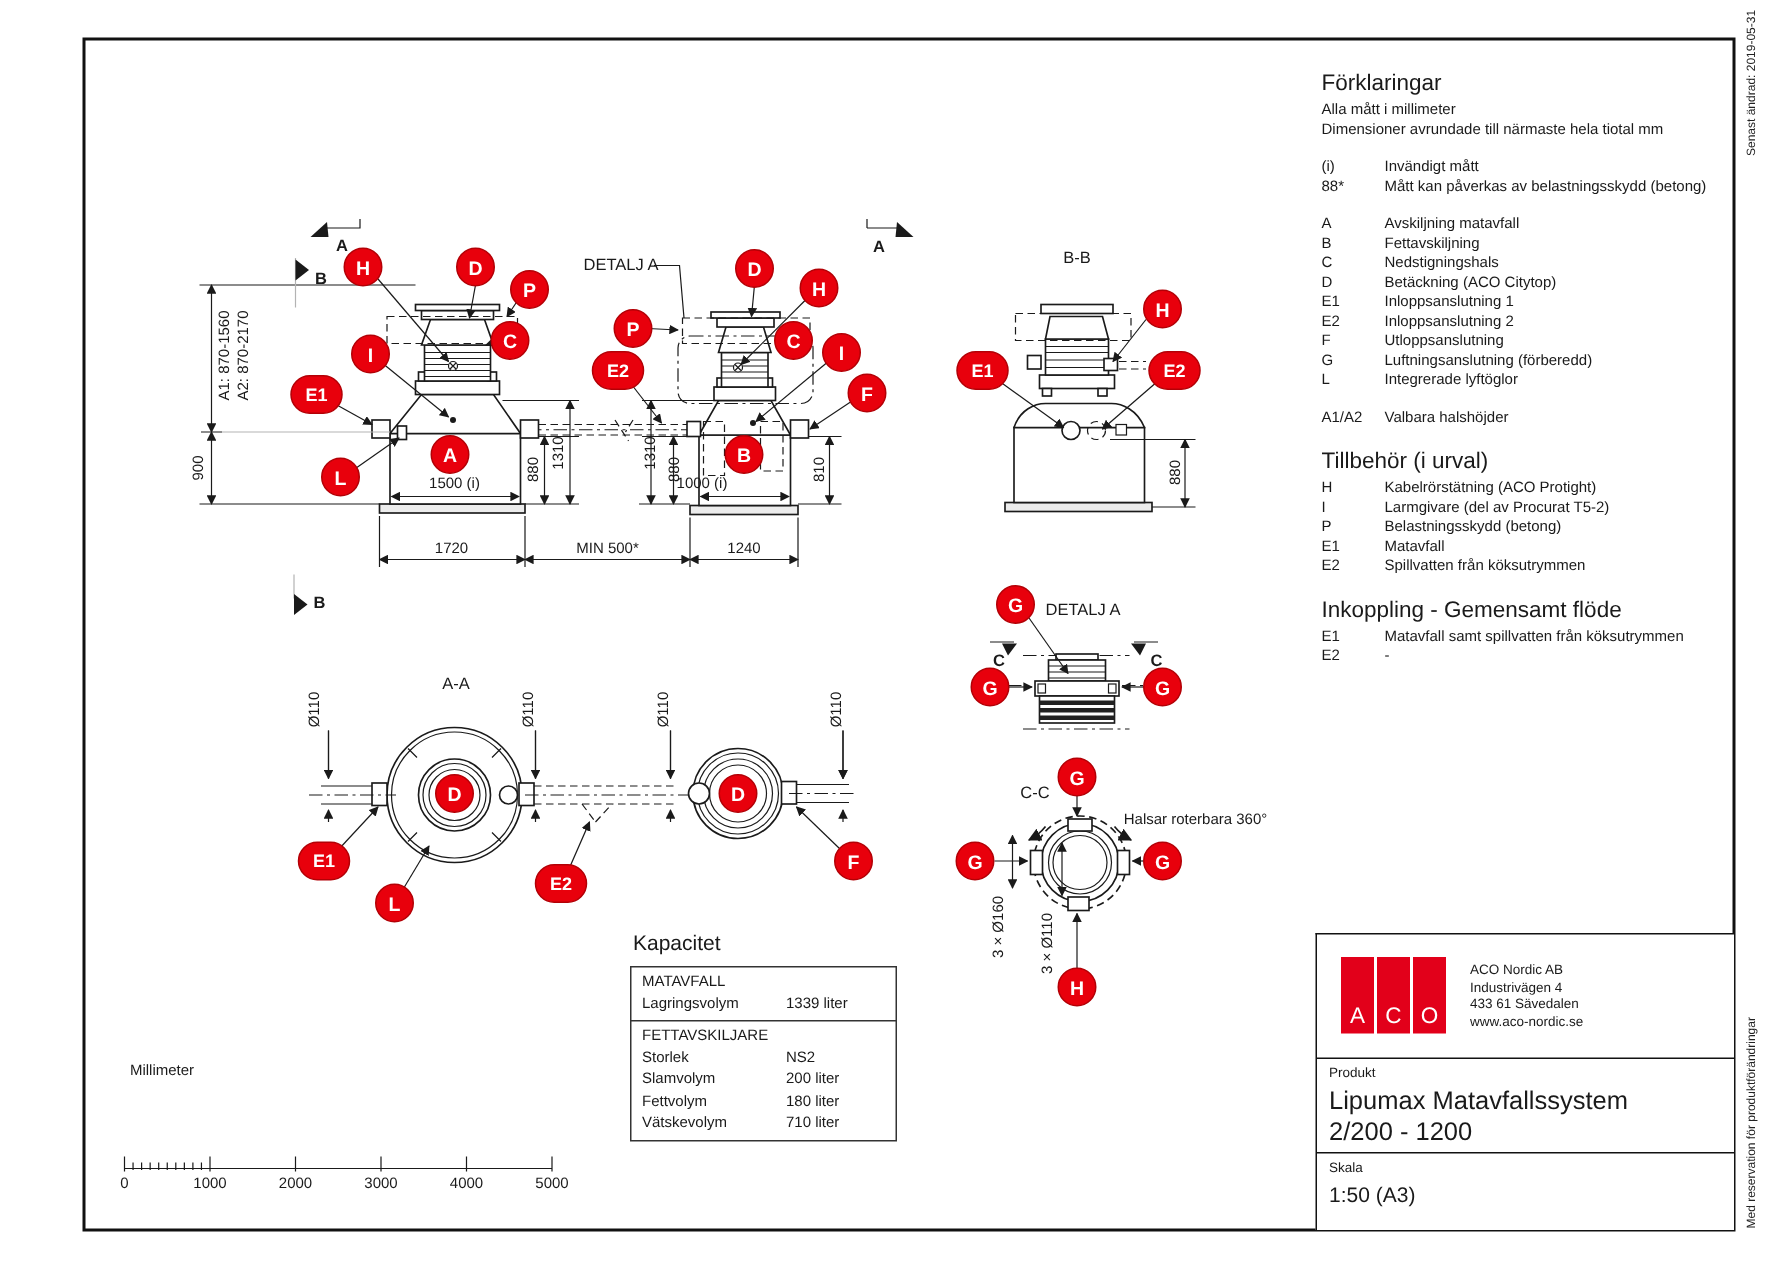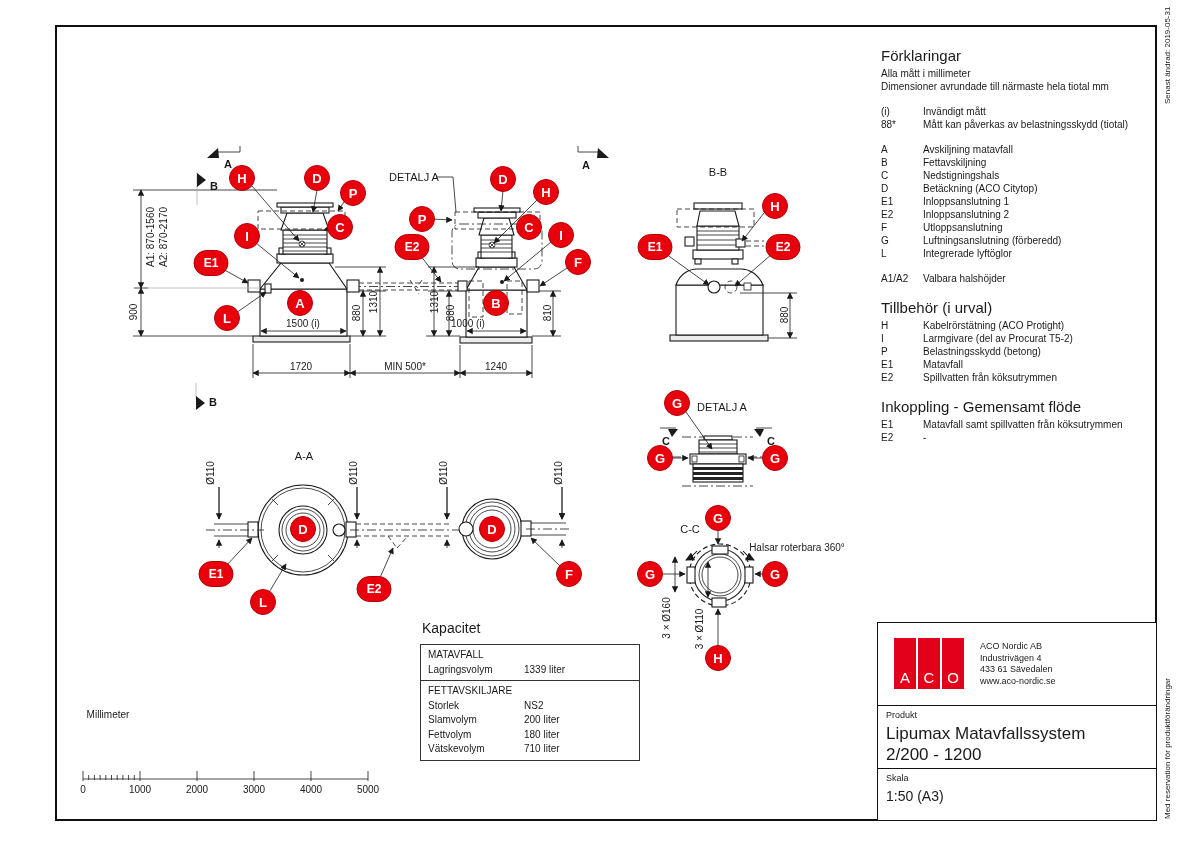--- a/index.html
+++ b/index.html
@@ -29,21 +29,21 @@
   
   .legend{position:absolute;left:881px;top:47px;width:274px}
   .rc-title{font-size:15px;line-height:17px;margin:0 0 3px 0;font-weight:400}
   .rc-sub{font-size:10px;line-height:13px}
   .kv{display:flex;font-size:10px;line-height:13px}
   .kv .k{flex:0 0 42px}
   .kv .v{flex:1}
   .grp{margin-top:12px}
   .grp2{margin-top:14px}
   
-  .capacity{position:absolute;left:420px;top:620px;width:220px}
+  .capacity{position:absolute;left:420px;top:620px;width:178px}
   .cap-title{font-size:14px;margin:0 0 8px 2px}
   .cap-box{border:1.2px solid #333;padding:3px 7px;font-size:10px;line-height:14.5px;background:#fff}
   .cap-box + .cap-box{margin-top:-1px}
   .cap-row{display:flex}
   .cap-row .cl{flex:0 0 96px}
   
   .tb{position:absolute;left:877px;top:622px;width:278px;height:197px;
       border-left:1.6px solid #111;border-top:1.6px solid #111;background:#fff}
   .tb-row1{height:82px;border-bottom:1.6px solid #111;position:relative}
   .logo{position:absolute;left:16px;top:15px;display:flex;gap:2px}
@@ -357,21 +357,21 @@
     <div class="rc-title">Förklaringar</div>
     <div class="rc-sub">Alla mått i millimeter</div>
     <div class="rc-sub">Dimensioner avrundade till närmaste hela tiotal mm</div>
     <div class="grp" id="legend-notes">
         <div class="kv">
           <span class="k">(i)</span>
           <span class="v">Invändigt mått</span>
         </div>
         <div class="kv">
           <span class="k">88*</span>
-          <span class="v">Mått kan påverkas av belastningsskydd (tiotal)</span>
+          <span class="v">Mått kan påverkas av belastningsskydd (betong)</span>
         </div>
       </div>
     <div class="grp" id="legend-items">
         <div class="kv">
           <span class="k">A</span>
           <span class="v">Avskiljning matavfall</span>
         </div>
         <div class="kv">
           <span class="k">B</span>
           <span class="v">Fettavskiljning</span>

